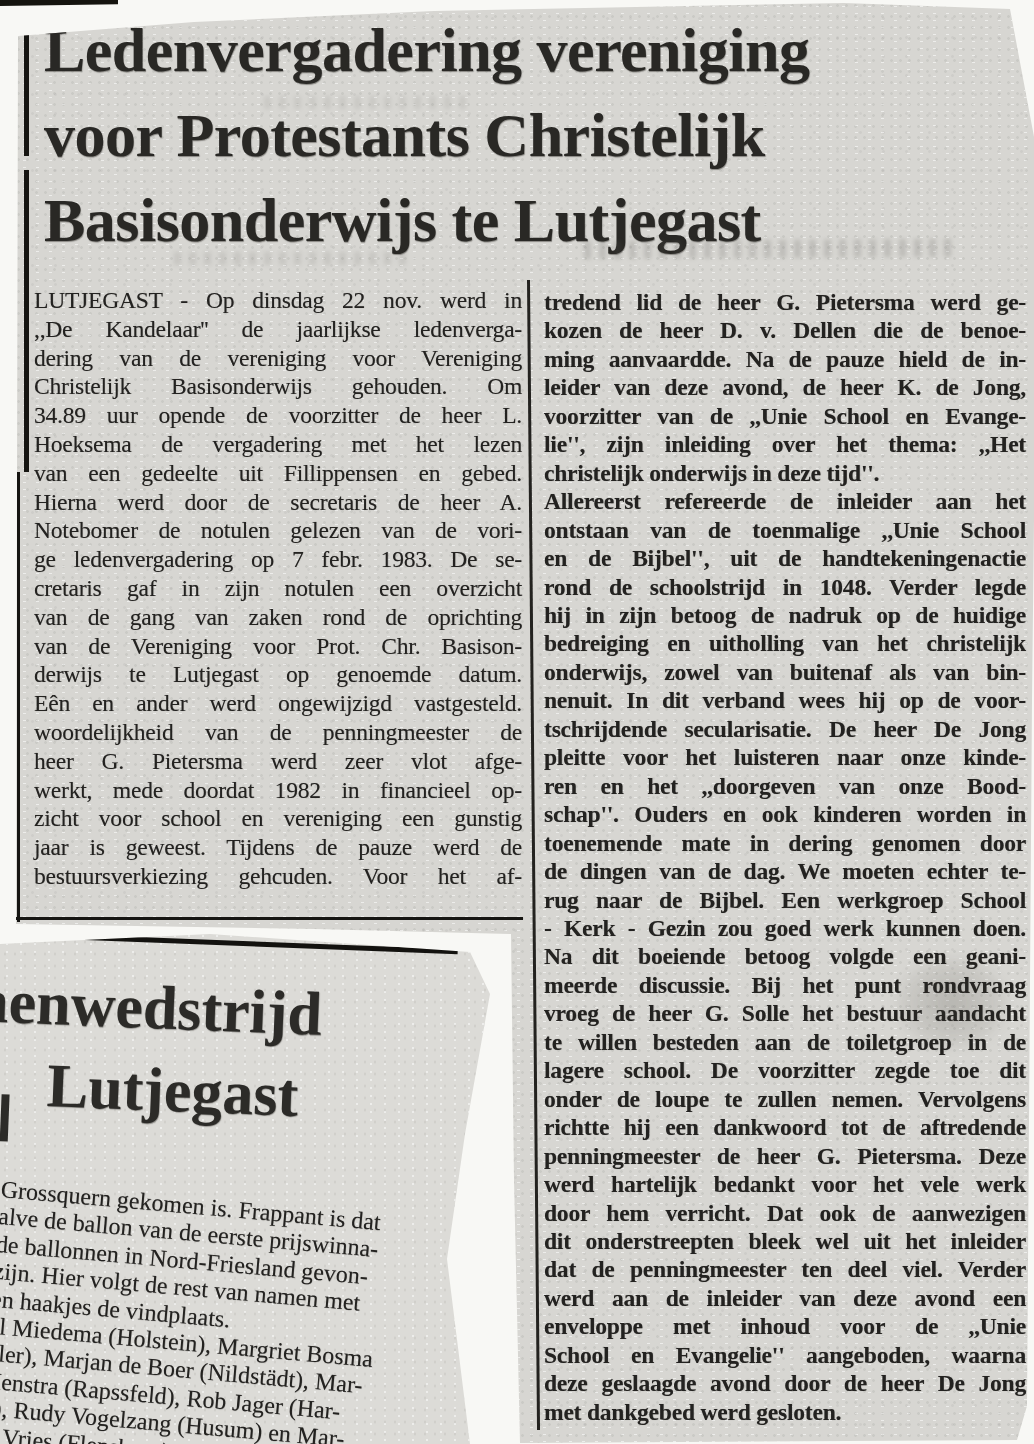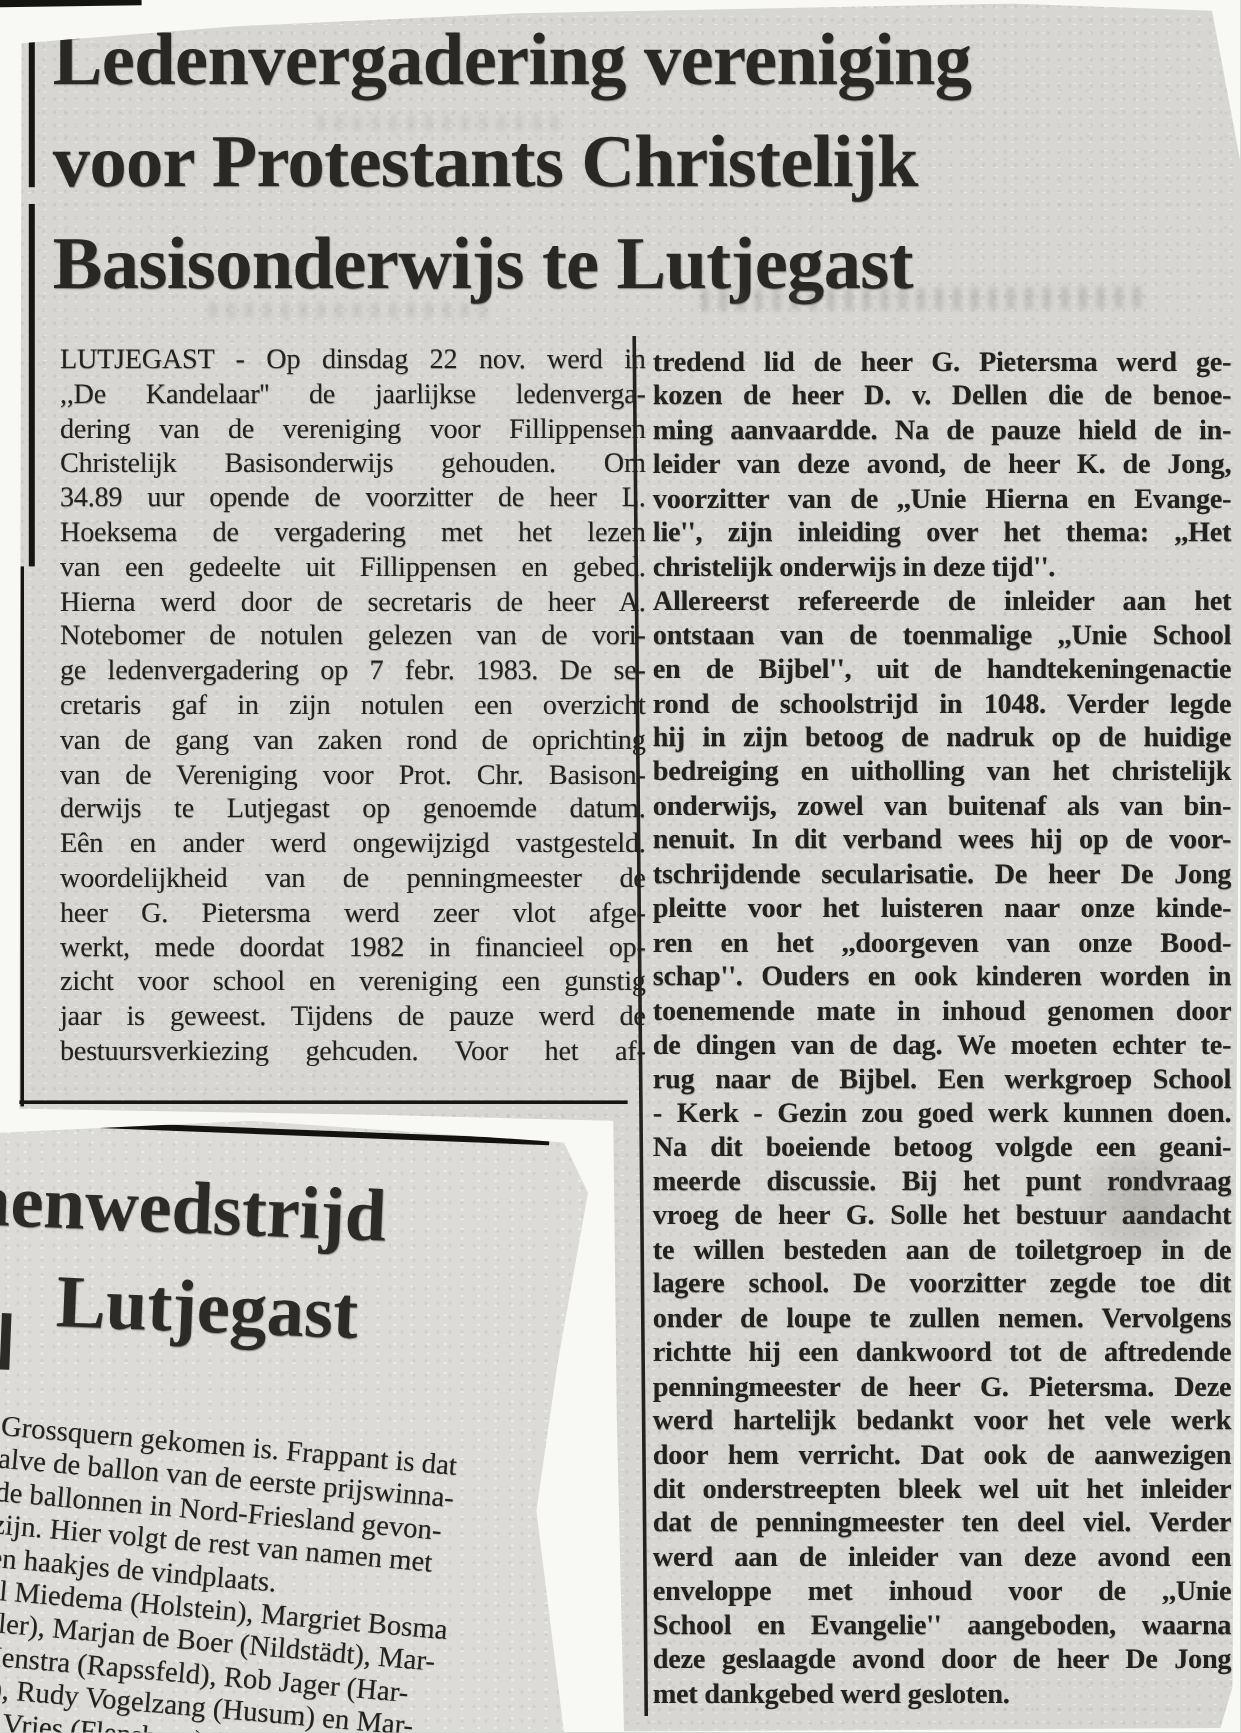--- a/index.html
+++ b/index.html
@@ -22,21 +22,21 @@
       radial-gradient(rgba(255,255,255,.5) 1px, transparent 1.5px);
     background-size:10px 12px,14px 8px;
     clip-path:polygon(0 20px,210px 10px,470px 28px,490px 70px,465px 210px,447px 335px,470px 520px,0 520px);}
 
   .headline{position:absolute;left:30px;top:8px;width:986px;font-weight:bold;font-size:62px;line-height:85px;
             color:#292825;letter-spacing:-0.5px;text-shadow:0.5px 0.8px 1px rgba(40,38,34,.45);}
   .headline .tline{white-space:nowrap;}
 
   .col{position:absolute;font-size:23.5px;line-height:28.8px;letter-spacing:-0.2px;
        text-shadow:0.3px 0.3px 0.7px rgba(40,38,34,.4);}
-  .col-left{left:20px;top:286px;width:488px;margin-left:16px;}
+  .col-left{left:20px;top:286px;width:488px;}
   .col-right{left:530px;top:288px;width:482px;line-height:28.45px;font-weight:bold;}
   .col .tline{text-align:justify;text-align-last:justify;}
   .col .tline.noj{text-align-last:left;}
 
   .rule{position:absolute;background:#161512;}
   .rule-head-a{left:10px;top:22px;width:5px;height:134px;}
   .rule-head-b{left:10px;top:170px;width:5px;height:302px;}
   .rule-body-left{left:3px;top:472px;width:3px;height:450px;}
   .rule-col-bottom{left:0;top:917px;width:509px;height:3px;}
   .rule-divider{left:513px;top:280px;width:3px;height:1150px;transform:rotate(-0.5deg);transform-origin:top center;background:#23221f;}
@@ -76,21 +76,21 @@
 
     <div class="headline">
         <div class="tline">Ledenvergadering vereniging</div>
         <div class="tline">voor Protestants Christelijk</div>
         <div class="tline">Basisonderwijs te Lutjegast</div>
       </div>
 
     <div class="col col-left">
         <div class="tline">LUTJEGAST - Op dinsdag 22 nov. werd in</div>
         <div class="tline">,,De Kandelaar'' de jaarlijkse ledenverga-</div>
-        <div class="tline">dering van de vereniging voor Fillippensen</div>
+        <div class="tline">dering van de vereniging voor Vereniging</div>
         <div class="tline">Christelijk Basisonderwijs gehouden. Om</div>
         <div class="tline">34.89 uur opende de voorzitter de heer L.</div>
         <div class="tline">Hoeksema de vergadering met het lezen</div>
         <div class="tline">van een gedeelte uit Fillippensen en gebed.</div>
         <div class="tline">Hierna werd door de secretaris de heer A.</div>
         <div class="tline">Notebomer de notulen gelezen van de vori-</div>
         <div class="tline">ge ledenvergadering op 7 febr. 1983. De se-</div>
         <div class="tline">cretaris gaf in zijn notulen een overzicht</div>
         <div class="tline">van de gang van zaken rond de oprichting</div>
         <div class="tline">van de Vereniging voor Prot. Chr. Basison-</div>
@@ -102,36 +102,36 @@
         <div class="tline">zicht voor school en vereniging een gunstig</div>
         <div class="tline">jaar is geweest. Tijdens de pauze werd de</div>
         <div class="tline">bestuursverkiezing gehcuden. Voor het af-</div>
       </div>
 
     <div class="col col-right">
         <div class="tline">tredend lid de heer G. Pietersma werd ge-</div>
         <div class="tline">kozen de heer D. v. Dellen die de benoe-</div>
         <div class="tline">ming aanvaardde. Na de pauze hield de in-</div>
         <div class="tline">leider van deze avond, de heer K. de Jong,</div>
-        <div class="tline">voorzitter van de ,,Unie Hierna en Evange-</div>
+        <div class="tline">voorzitter van de ,,Unie School en Evange-</div>
         <div class="tline">lie'', zijn inleiding over het thema: ,,Het</div>
         <div class="tline noj">christelijk onderwijs in deze tijd''.</div>
         <div class="tline">Allereerst refereerde de inleider aan het</div>
         <div class="tline">ontstaan van de toenmalige ,,Unie School</div>
         <div class="tline">en de Bijbel'', uit de handtekeningenactie</div>
         <div class="tline">rond de schoolstrijd in 1048. Verder legde</div>
         <div class="tline">hij in zijn betoog de nadruk op de huidige</div>
         <div class="tline">bedreiging en uitholling van het christelijk</div>
         <div class="tline">onderwijs, zowel van buitenaf als van bin-</div>
         <div class="tline">nenuit. In dit verband wees hij op de voor-</div>
         <div class="tline">tschrijdende secularisatie. De heer De Jong</div>
         <div class="tline">pleitte voor het luisteren naar onze kinde-</div>
         <div class="tline">ren en het ,,doorgeven van onze Bood-</div>
         <div class="tline">schap''. Ouders en ook kinderen worden in</div>
-        <div class="tline">toenemende mate in inhoud genomen door</div>
+        <div class="tline">toenemende mate in dering genomen door</div>
         <div class="tline">de dingen van de dag. We moeten echter te-</div>
         <div class="tline">rug naar de Bijbel. Een werkgroep School</div>
         <div class="tline">- Kerk - Gezin zou goed werk kunnen doen.</div>
         <div class="tline">Na dit boeiende betoog volgde een geani-</div>
         <div class="tline">meerde discussie. Bij het punt rondvraag</div>
         <div class="tline">vroeg de heer G. Solle het bestuur aandacht</div>
         <div class="tline">te willen besteden aan de toiletgroep in de</div>
         <div class="tline">lagere school. De voorzitter zegde toe dit</div>
         <div class="tline">onder de loupe te zullen nemen. Vervolgens</div>
         <div class="tline">richtte hij een dankwoord tot de aftredende</div>

